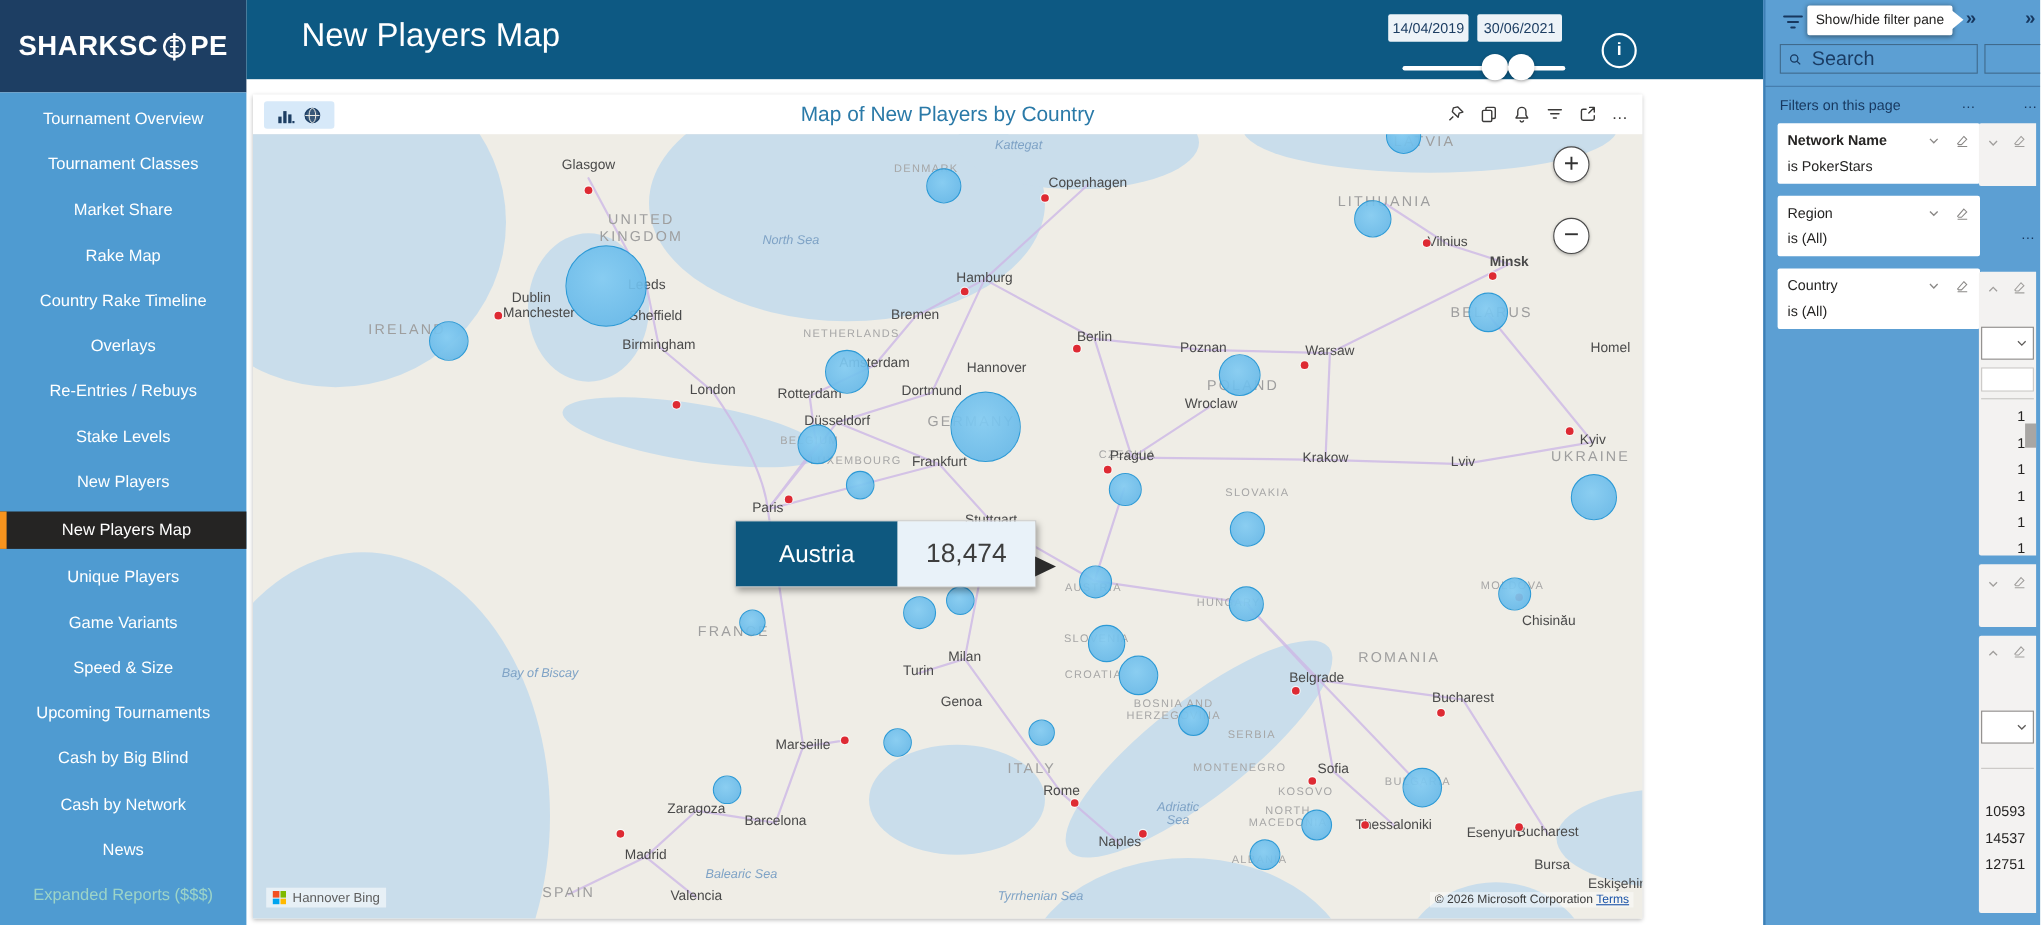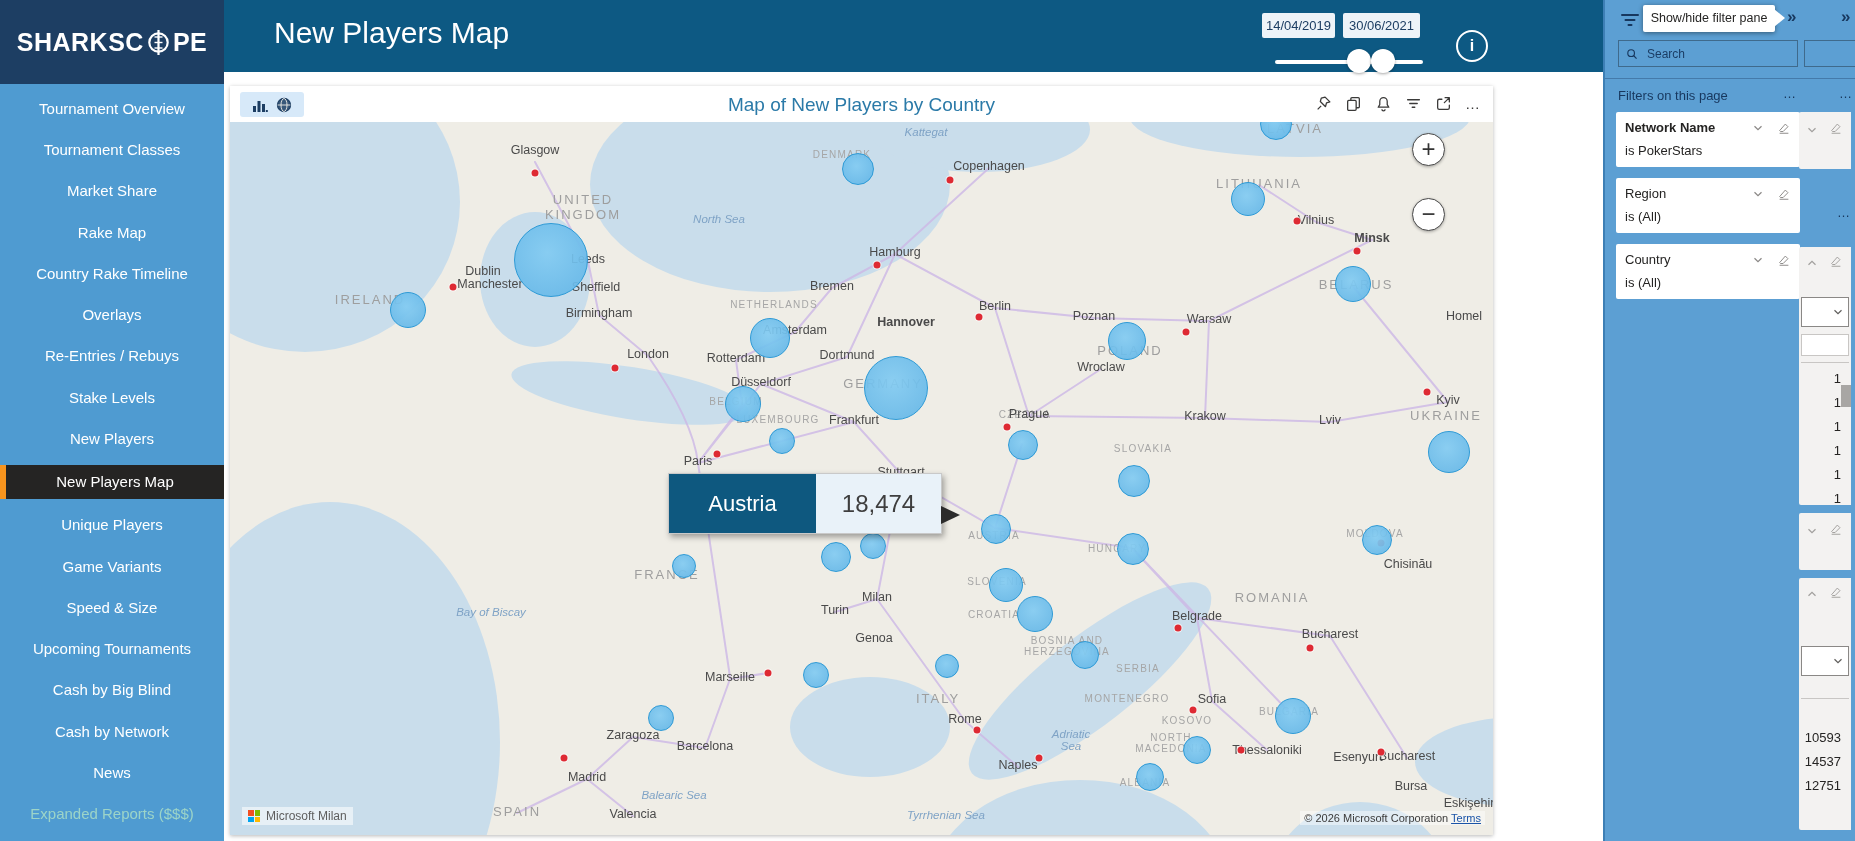--- a/index.html
+++ b/index.html
@@ -75,21 +75,21 @@
   .filter-pane{position:absolute;left:1603px;top:0;width:252px;height:841px;background:#5C9FD3;
                border-left:2px solid #3D7FB5;box-sizing:border-box;}
   .funnel-icon{position:absolute;left:14px;top:9px;width:22px;height:22px;color:#17375E;cursor:pointer;}
   .pane-callout{position:absolute;left:38px;top:5px;width:132px;height:27px;background:#fff;border-radius:2px;
                 box-shadow:0 1px 5px rgba(0,0,0,.45);font-size:12.5px;color:#252423;text-align:center;line-height:27px;}
   .pane-callout:after{content:"";position:absolute;right:-10px;top:4px;border-top:9px solid transparent;
                 border-bottom:9px solid transparent;border-left:11px solid #fff;}
   .collapse-chevron{position:absolute;top:7px;color:#17375E;font-size:17px;font-weight:bold;cursor:pointer;}
   .pane-search{position:absolute;left:13px;top:40px;width:180px;height:27px;border:1px solid #3F6A8C;
                box-sizing:border-box;display:flex;align-items:center;padding:0 6px;gap:6px;color:#17375E;}
-  .pane-search input{border:none;outline:none;background:transparent;font-size:12px;color:#17375E;width:130px;
+  .pane-search input{border:none;outline:none;background:transparent;font-size:18px;color:#17375E;width:130px;
                font-family:"Liberation Sans",sans-serif;}
   .pane-search input::placeholder{color:#17375E;opacity:.95;}
   .search-fragment{position:absolute;left:199px;top:40px;width:53px;height:27px;border:1px solid #3F6A8C;box-sizing:border-box;}
   .pane-divider{position:absolute;left:0;top:78px;width:100%;height:1px;background:rgba(23,55,94,.35);}
   .pane-section-title{position:absolute;left:13px;top:88px;font-size:13px;color:#17375E;}
   .pane-ellipsis{position:absolute;top:86px;color:#17375E;font-size:13px;letter-spacing:1px;cursor:pointer;}
   #filter-cards{position:absolute;left:11px;top:112px;width:184px;}
   .fcard{background:#fff;border-radius:2px;margin-bottom:11px;padding:8px 9px 9px;box-sizing:border-box;}
   .frow{display:flex;align-items:center;}
   .fname{font-size:13px;color:#252423;flex:1;}
@@ -297,21 +297,21 @@
           <div class="mlabel city" style="left: 305px; top: 28px;">Glasgow</div>
           <div class="mlabel city" style="left: 358px; top: 137px;">Leeds</div>
           <div class="mlabel city" style="left: 253px; top: 149px;">Dublin</div>
           <div class="mlabel city" style="left: 260px; top: 162px;">Manchester</div>
           <div class="mlabel city" style="left: 366px; top: 165px;">Sheffield</div>
           <div class="mlabel city" style="left: 369px; top: 191px;">Birmingham</div>
           <div class="mlabel city" style="left: 418px; top: 232px;">London</div>
           <div class="mlabel city" style="left: 759px; top: 44px;">Copenhagen</div>
           <div class="mlabel city" style="left: 665px; top: 130px;">Hamburg</div>
           <div class="mlabel city" style="left: 602px; top: 164px;">Bremen</div>
-          <div class="mlabel city" style="left: 676px; top: 200px; font-weight: bold;">Hannover</div>
+          <div class="mlabel city" style="left: 676px; top: 212px;">Hannover</div>
           <div class="mlabel city" style="left: 765px; top: 184px;">Berlin</div>
           <div class="mlabel city" style="left: 565px; top: 208px;">Amsterdam</div>
           <div class="mlabel city" style="left: 506px; top: 236px;">Rotterdam</div>
           <div class="mlabel city" style="left: 617px; top: 233px;">Dortmund</div>
           <div class="mlabel city" style="left: 531px; top: 260px;">Düsseldorf</div>
           <div class="mlabel city" style="left: 624px; top: 298px;">Frankfurt</div>
           <div class="mlabel city" style="left: 671px; top: 350px;">Stuttgart</div>
           <div class="mlabel city" style="left: 864px; top: 194px;">Poznan</div>
           <div class="mlabel city" style="left: 979px; top: 197px;">Warsaw</div>
           <div class="mlabel city" style="left: 871px; top: 245px;">Wroclaw</div>
@@ -408,21 +408,21 @@
       <div class="zoom-btn" style="top:11px;">+</div>
       <div class="zoom-btn" style="top:76px;">−</div>
 
       <div class="attribution-left">
         <span class="ms-logo">
           <span style="background:#F25022;"></span>
             <span style="background:#7FBA00;"></span>
           <span style="background:#00A4EF;"></span>
             <span style="background:#FFB900;"></span>
         </span>
-        <span>Microsoft Milan</span>
+        <span>Hannover Bing</span>
       </div>
       <div class="attribution-right">
         <span>© 2026 Microsoft Corporation</span>
         <span class="terms-link">Terms</span>
       </div>
     </div>
   </div>
 
   <div class="filter-pane">
     <span class="funnel-icon">

